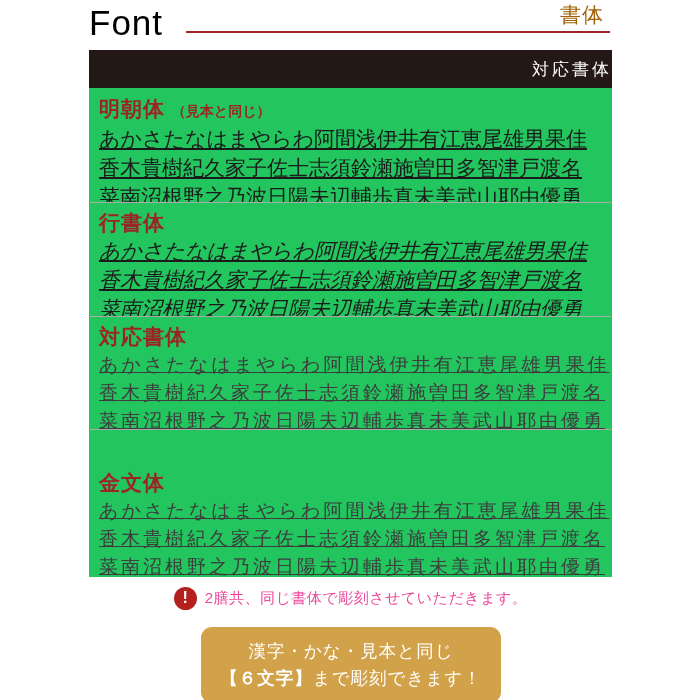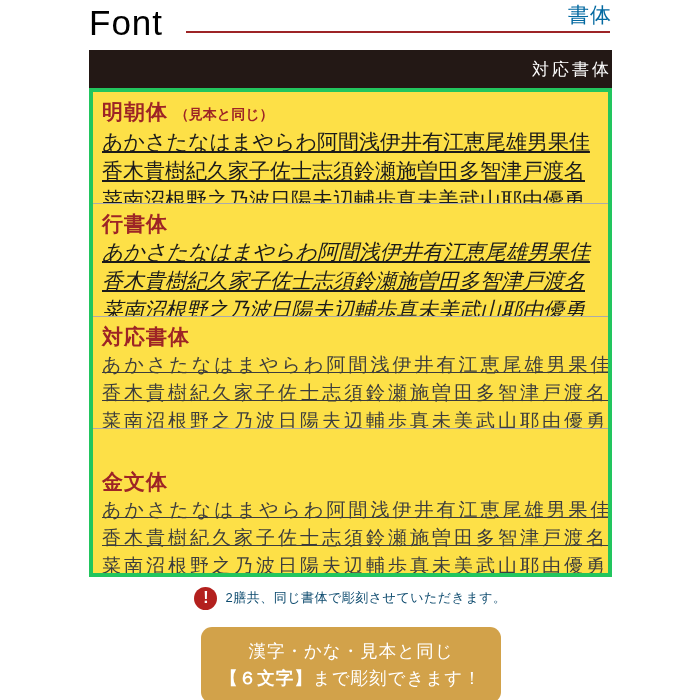--- a/index.html
+++ b/index.html
@@ -14,37 +14,37 @@
   .topbar { position:absolute; left:89px; top:2px; width:523px; height:46px; }
   .font-title {
     font-size:35px; line-height:42px; font-weight:300; letter-spacing:1px;
     color:#000000; font-family:"Liberation Sans", sans-serif;
   }
   .header-divider {
     position:absolute; left:97px; right:2px; top:29px; height:0;
     border-top:2px solid #9d2426;
   }
   .title-ja {
-    position:absolute; right:0; top:-1px;
-    font-size:21px; color:#0369a1; font-weight:500; letter-spacing:1px;
+    position:absolute; right:8px; top:-1px;
+    font-size:21px; color:#a16207; font-weight:500; letter-spacing:1px;
   }
 
   
   .banner {
     position:absolute; left:89px; top:50px; width:523px; height:38px;
     background:#231815; color:#ffffff;
     display:flex; align-items:center; justify-content:flex-end;
     font-family:"Liberation Serif","DejaVu Serif",serif;
     font-size:17px; letter-spacing:3px;
   }
 
   
   .fontlist {
     position:absolute; left:89px; top:88px; width:523px; height:489px;
-    box-sizing:border-box; border:4px solid #22c55e; background:#fde047;
+    box-sizing:border-box; border:1px solid #22c55e; background:#22c55e;
     display:flex; flex-direction:column;
   }
   .section {
     flex:1; box-sizing:border-box;
     padding:6px 8px 6px 9px;
     border-bottom:1px solid #ababab;
     overflow:hidden;
   }
   .section:last-child { border-bottom:none;margin-top:33px; }
   .sec-head {
@@ -68,21 +68,21 @@
   .notice {
     position:absolute; left:89px; top:584px; width:523px; height:28px;
     display:flex; align-items:center; justify-content:center; gap:8px;
   }
   .alert-icon {
     width:23px; height:23px; border-radius:50%;
     background:#b3201e; color:#ffffff;
     display:flex; align-items:center; justify-content:center;
     font-size:16px; font-weight:bold; flex:0 0 auto;
   }
-  .notice-text { color:#0c4a6e; font-size:13px; letter-spacing:0.5px; }
+  .notice-text { color:#ec4899; font-size:15px; letter-spacing:0.5px; }
 
   
   .info-box {
     position:absolute; left:201px; top:627px; width:300px;
     box-sizing:border-box; padding:11px 4px 12px;
     background:#d2a24a; border-radius:11px;
     color:#ffffff; text-align:center;
     font-size:17.5px; line-height:1.52; letter-spacing:1px;
   }
   .info-strong { font-weight:bold; }

